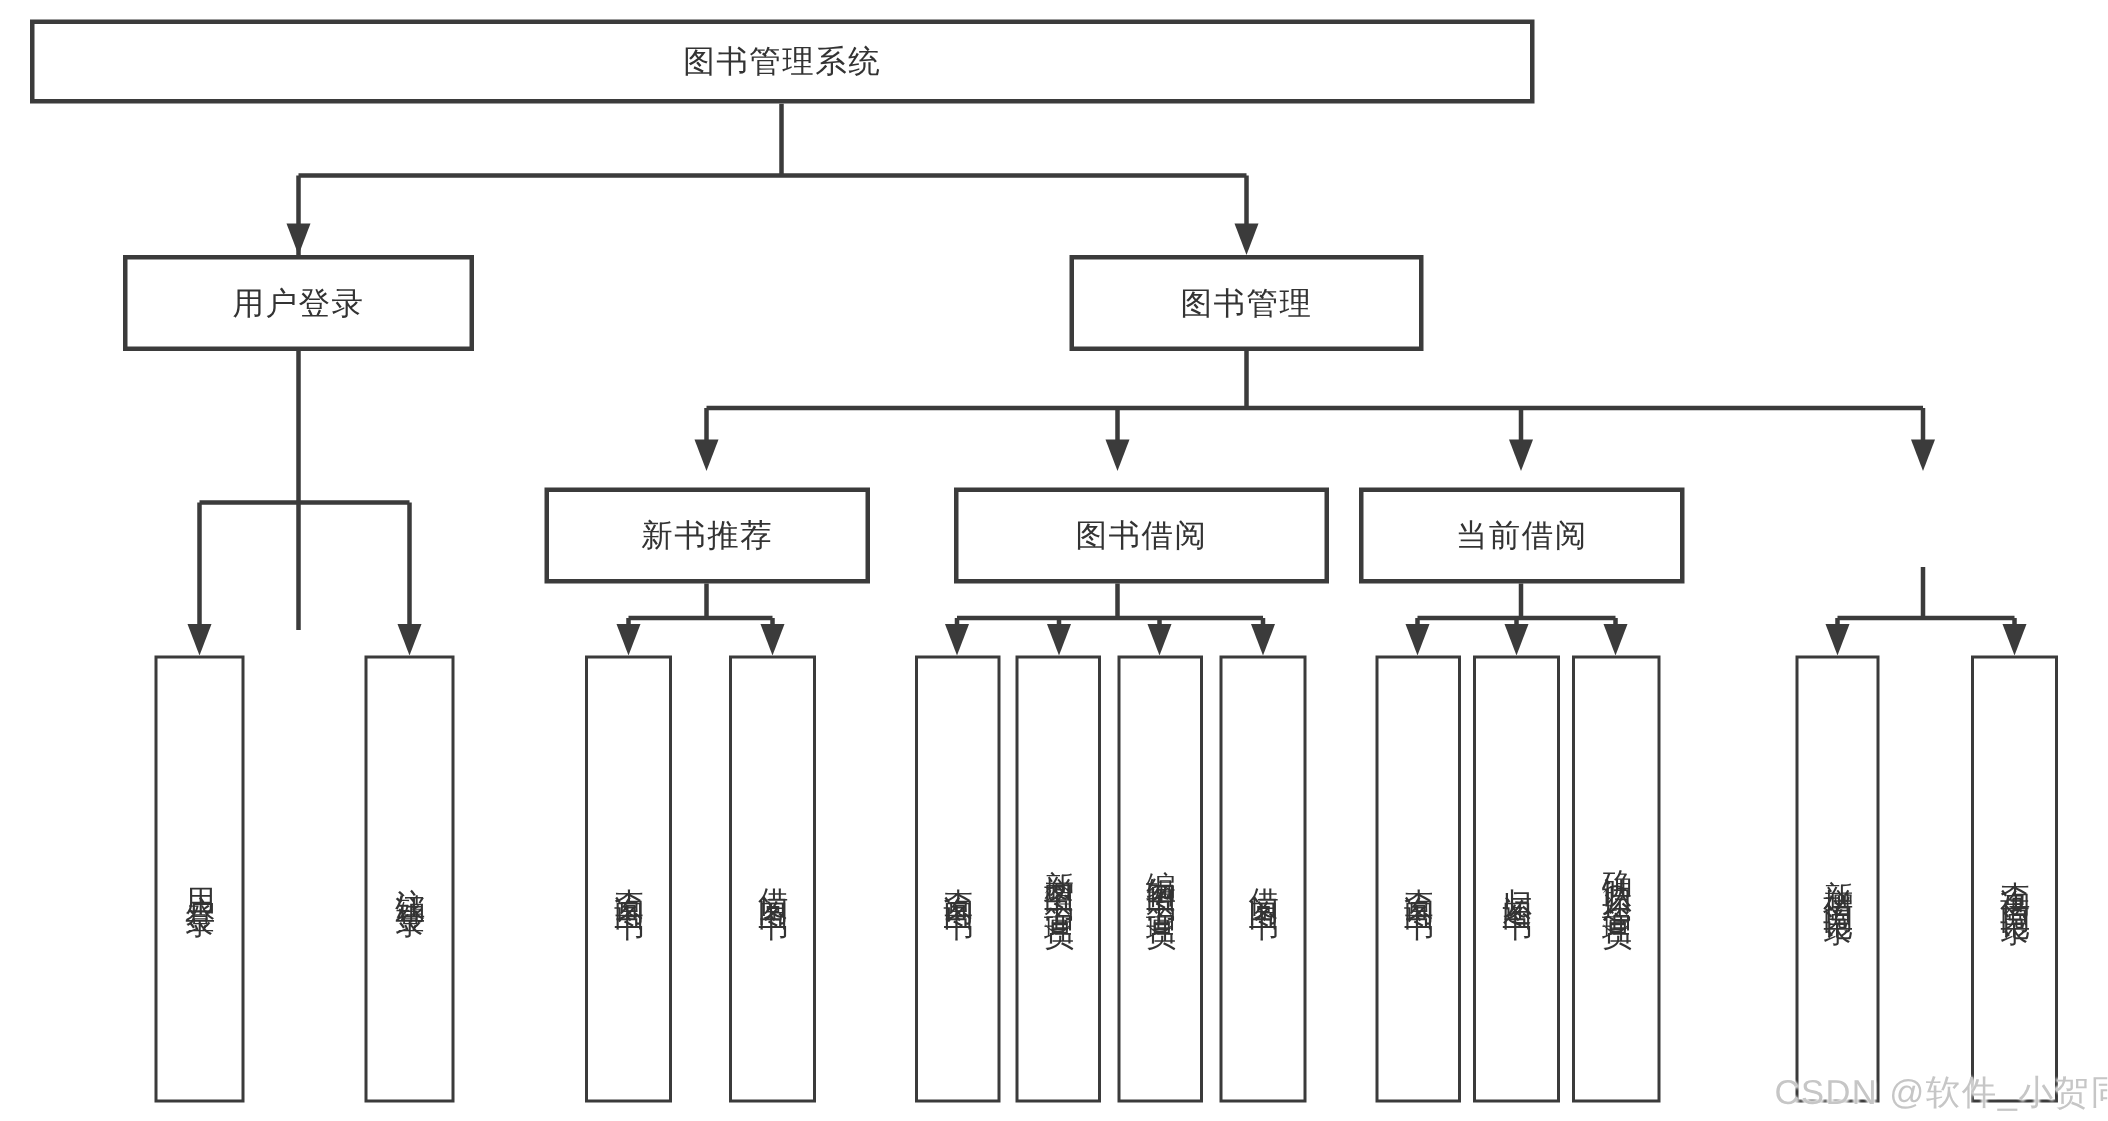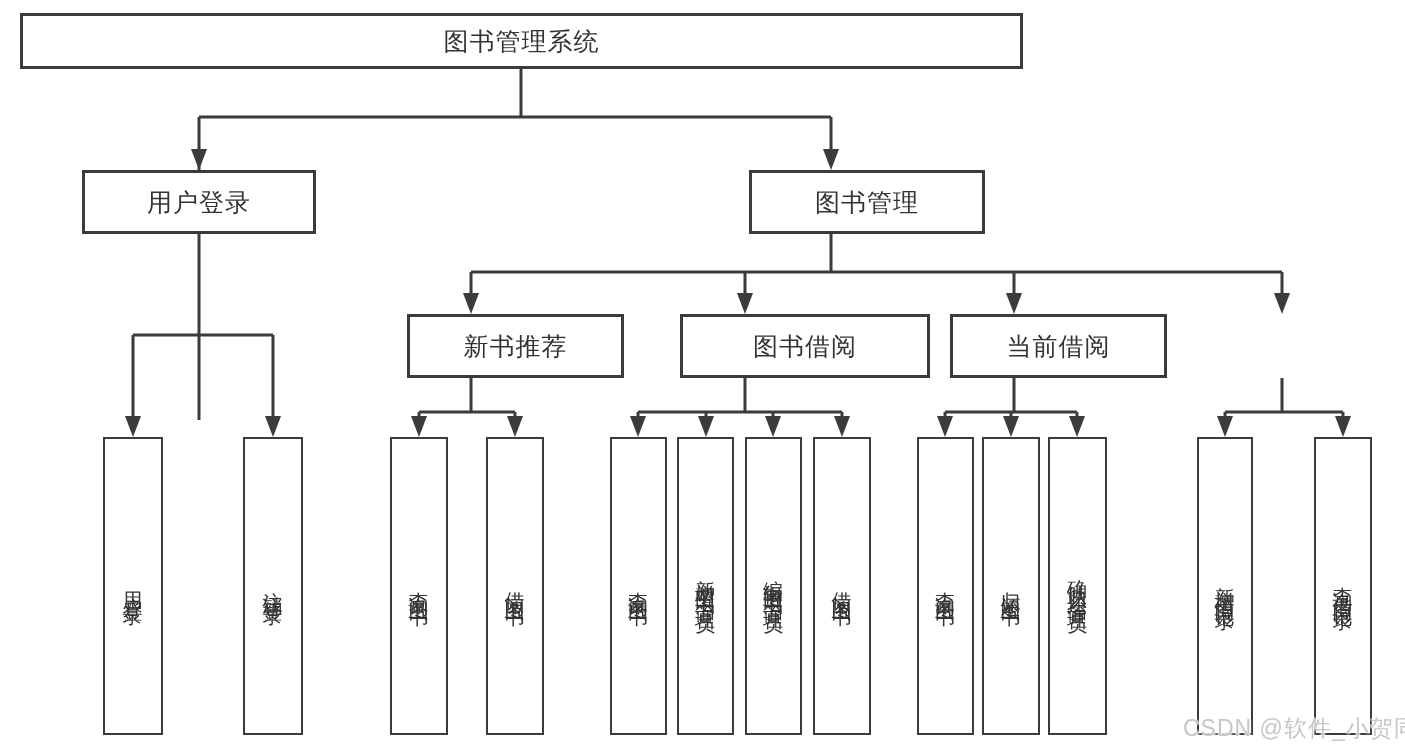--- a/index.html
+++ b/index.html
@@ -24,28 +24,28 @@
   .box {
     position: absolute;
     box-sizing: border-box;
     background: #ffffff;
     border: 3px solid #3b3b3b;
     color: #333333;
     display: flex;
     align-items: center;
     justify-content: center;
     z-index: 2;
-    font-size: 25px;
+    font-size: 21px;
     letter-spacing: 1px;
     white-space: nowrap;
   }
   .root   { left: 20px;  top: 13px;  width: 1003px; height: 56px; }
   .lvl1-a { left: 82px;  top: 170px; width: 234px;  height: 64px; }
-  .lvl1-b { left: 749px; top: 170px; width: 236px;  height: 64px; }
-  .lvl2   { top: 314px; height: 64px; margin-left: 44px; }
+  .lvl1-b { left: 713px; top: 170px; width: 236px;  height: 64px; }
+  .lvl2   { top: 325px; height: 64px; }
   .lvl2-a { left: 363px;  width: 217px; }
   .lvl2-b { left: 636px;  width: 250px; }
   .lvl2-c { left: 906px;  width: 217px; }
   .lvl2-d { left: 1174px; width: 216px; }
   .leaf {
     top: 437px;
     height: 298px;
     border-width: 2.5px;
     writing-mode: vertical-rl;
     font-size: 20px;

